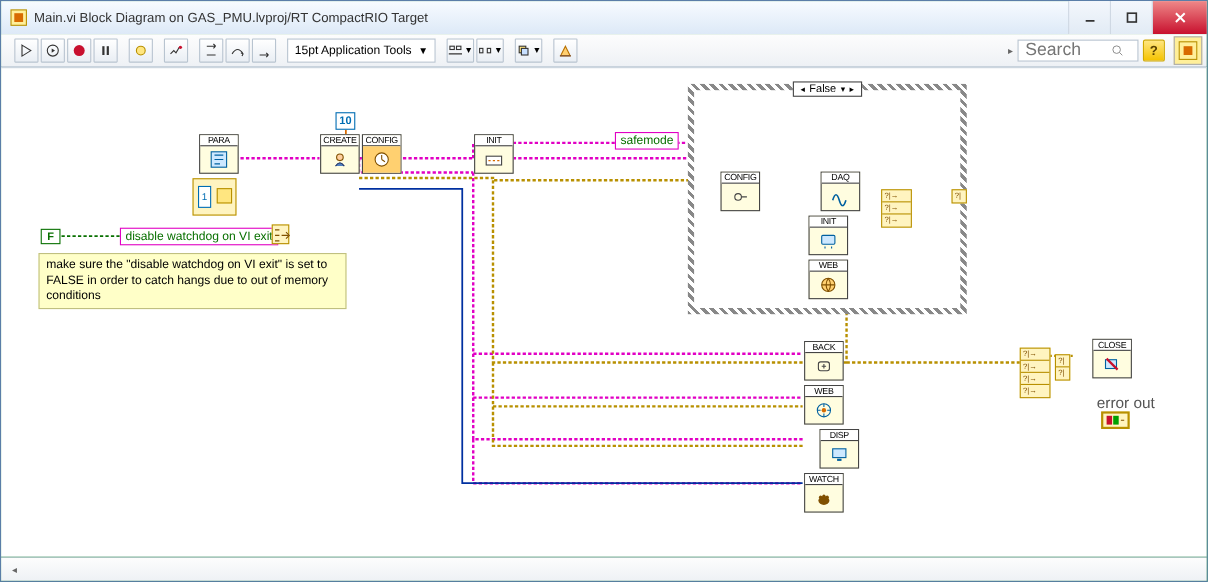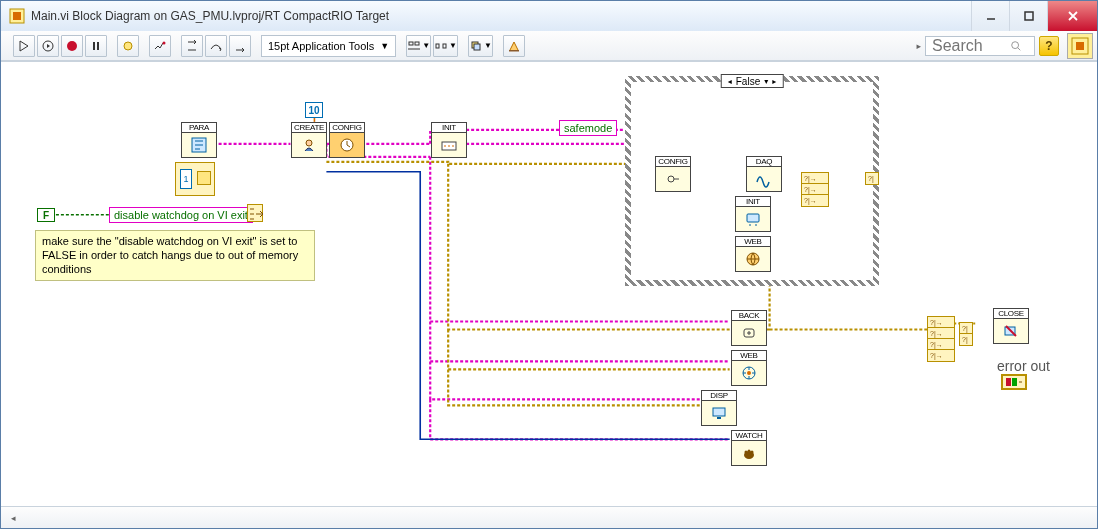--- a/index.html
+++ b/index.html
@@ -379,21 +379,21 @@
         <div class="hdr">WEB</div>
         <div class="body">
             <svg viewBox="0 0 18 18">
               <circle cx="9" cy="9" r="6" fill="none" stroke="#0060a0"></circle>
               <circle cx="9" cy="9" r="2" fill="#d86b00"></circle>
               <path d="M9 3v3M9 12v3M3 9h3M12 9h3" stroke="#0060a0"></path>
             </svg>
           </div>
       </div>
 
-      <div class="node subvi" style="left:700px; top:328px;">
+      <div class="node subvi" style="left:744px; top:328px;">
         <div class="hdr">DISP</div>
         <div class="body">
             <svg viewBox="0 0 18 18">
               <rect x="3" y="4" width="12" height="8" fill="#cde8ff" stroke="#0060a0"></rect>
               <rect x="7" y="13" width="4" height="2" fill="#0060a0"></rect>
             </svg>
           </div>
       </div>
 
       <div class="node subvi" style="left:730px; top:368px;">

